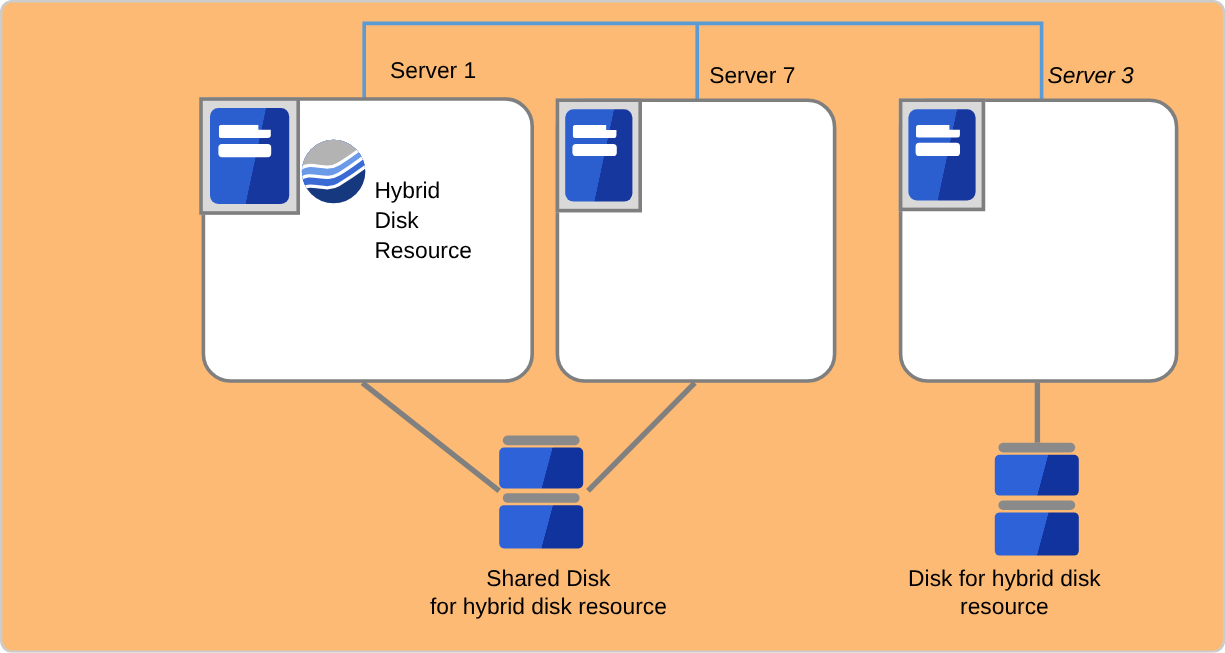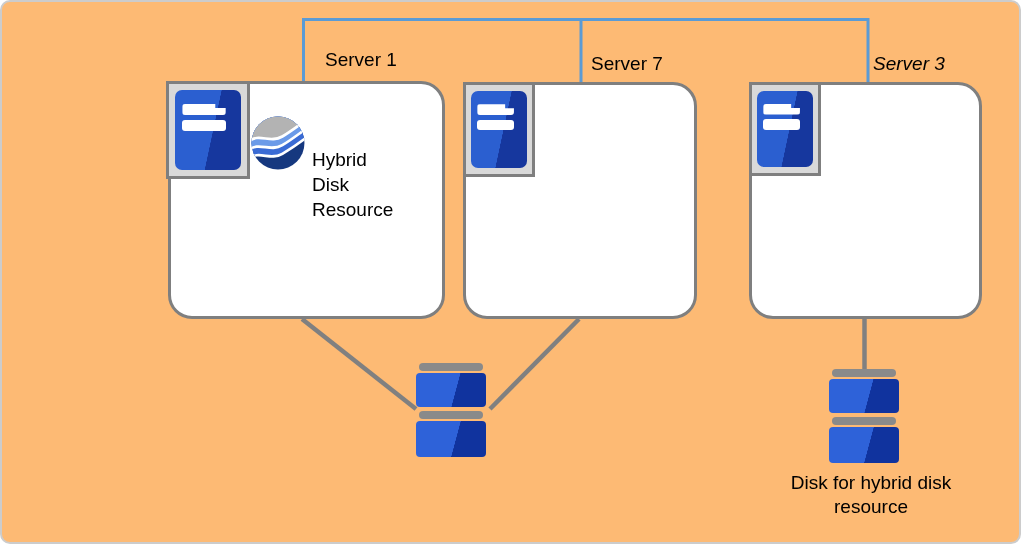--- a/index.html
+++ b/index.html
@@ -69,21 +69,21 @@
   #label-s1{left:323px;top:47px;} #label-s2{left:589px;top:51px;} #label-s3{left:871px;top:51px;font-style:italic;}
   #box-s1{left:166px;top:79px;width:277px;height:238px;}
   #box-s2{left:461px;top:80px;width:234px;height:237px;}
   #box-s3{left:747px;top:80px;width:233px;height:237px;}
   #icon-s1{left:164px;top:79px;width:84px;height:98px;}
   #icon-s2{left:461px;top:80px;width:72px;height:95px;}
   #icon-s3{left:747px;top:80px;width:72px;height:94px;}
   #disk-shared{left:414px;top:361px;}
   #disk-hybrid{left:827px;top:367px;}
   #label-shared{left:305px;top:469px;width:300px;}
-  #label-hybrid{left:749px;top:469px;width:240px;}
+  #label-hybrid{left:715px;top:469px;width:240px;}
 </style>
 </head>
 <body>
 
 <div class="canvas">
 
   <svg class="connectors" viewBox="0 0 1021 544">
     <path d="M301.5 80 L301.5 17.5 L866 17.5 L866 81 M579 17.5 L579 81" fill="none" stroke-width="3" stroke="#5b9bd5"></path>
     <path d="M300 317 L414 407" fill="none" stroke-width="4.5" stroke="#808080"></path>
     <path d="M577 317 L488 407" fill="none" stroke-width="4.5" stroke="#808080"></path>
@@ -144,16 +144,18 @@
     <span class="body b2"></span>
   </div>
 
   <div id="disk-hybrid" class="disk">
     <span class="platter p1"></span>
     <span class="body b1"></span>
     <span class="platter p2"></span>
     <span class="body b2"></span>
   </div>
 
+  <div id="label-shared" class="disk-label">Shared Disk
+for hybrid disk resource</div>
   <div id="label-hybrid" class="disk-label">Disk for hybrid disk
 resource</div>
 
 </div>
 
 </body></html>

